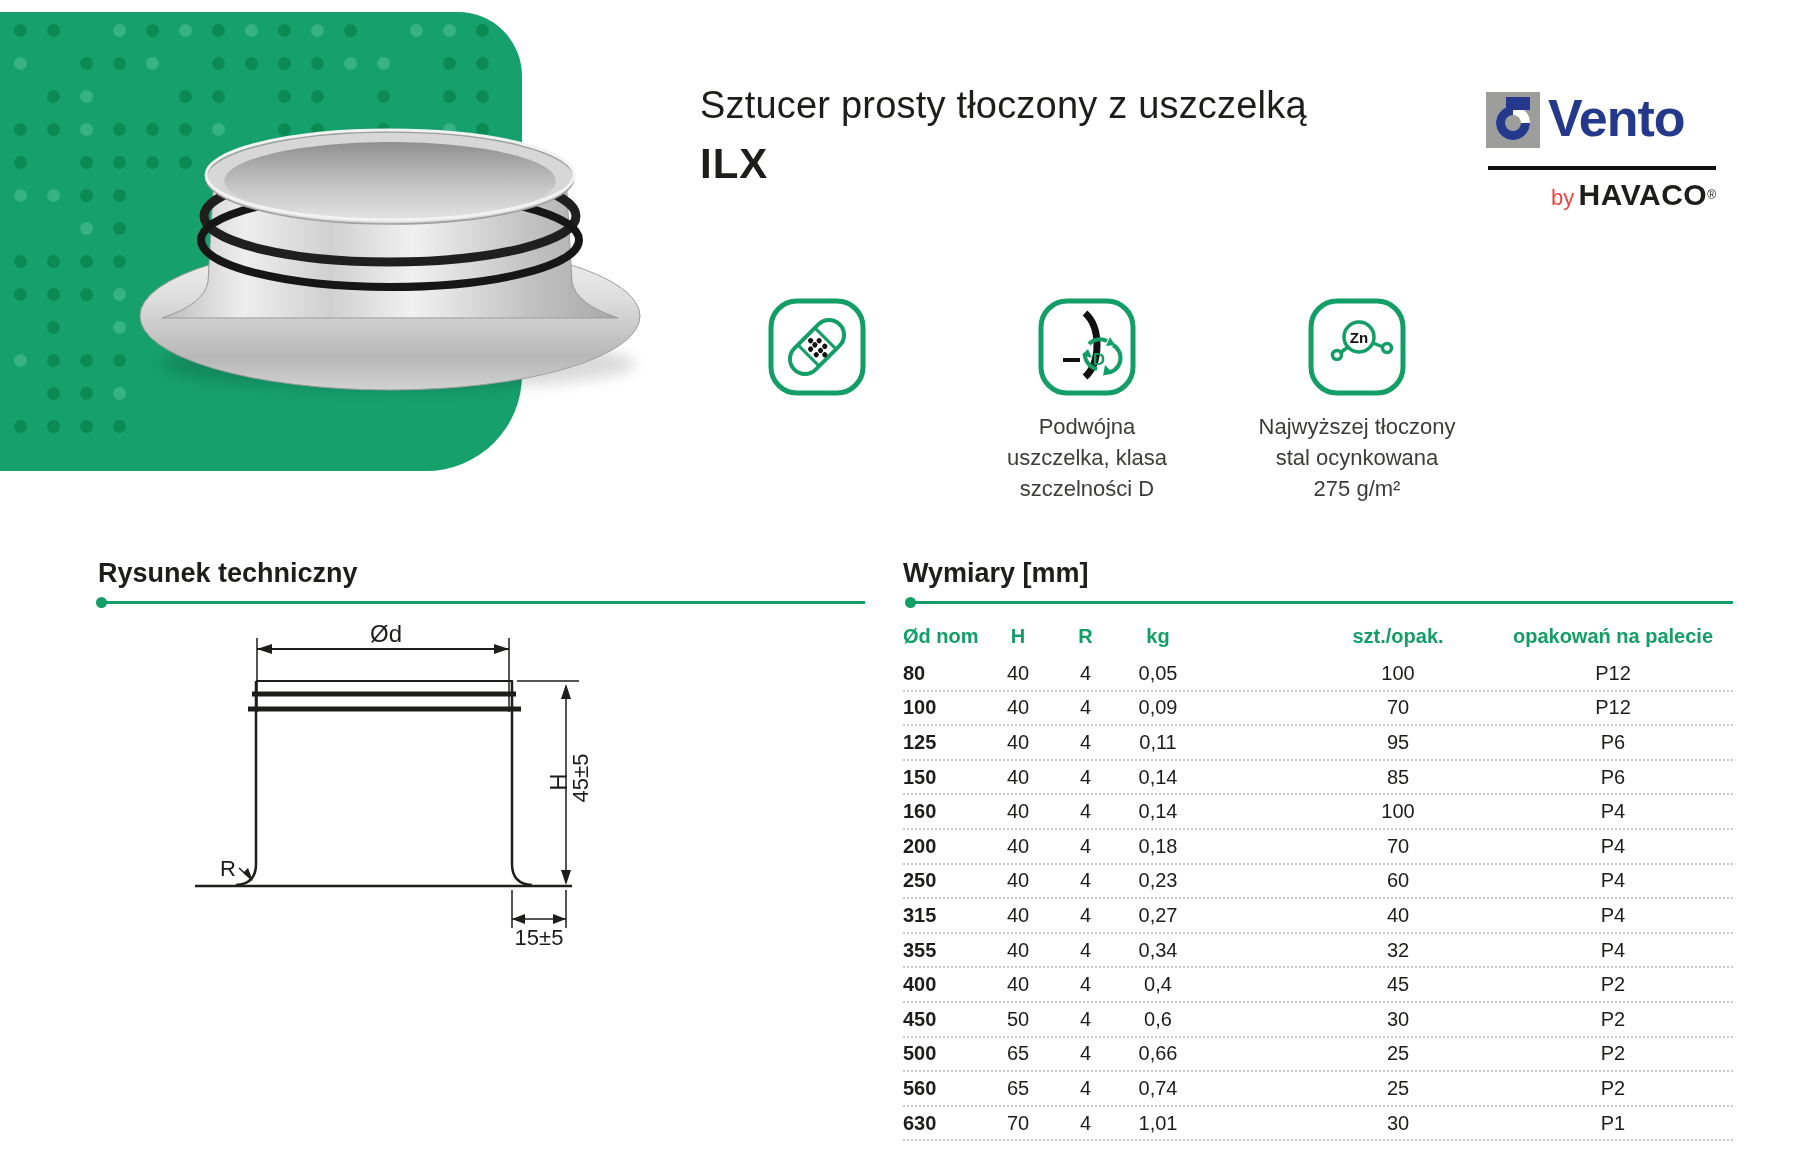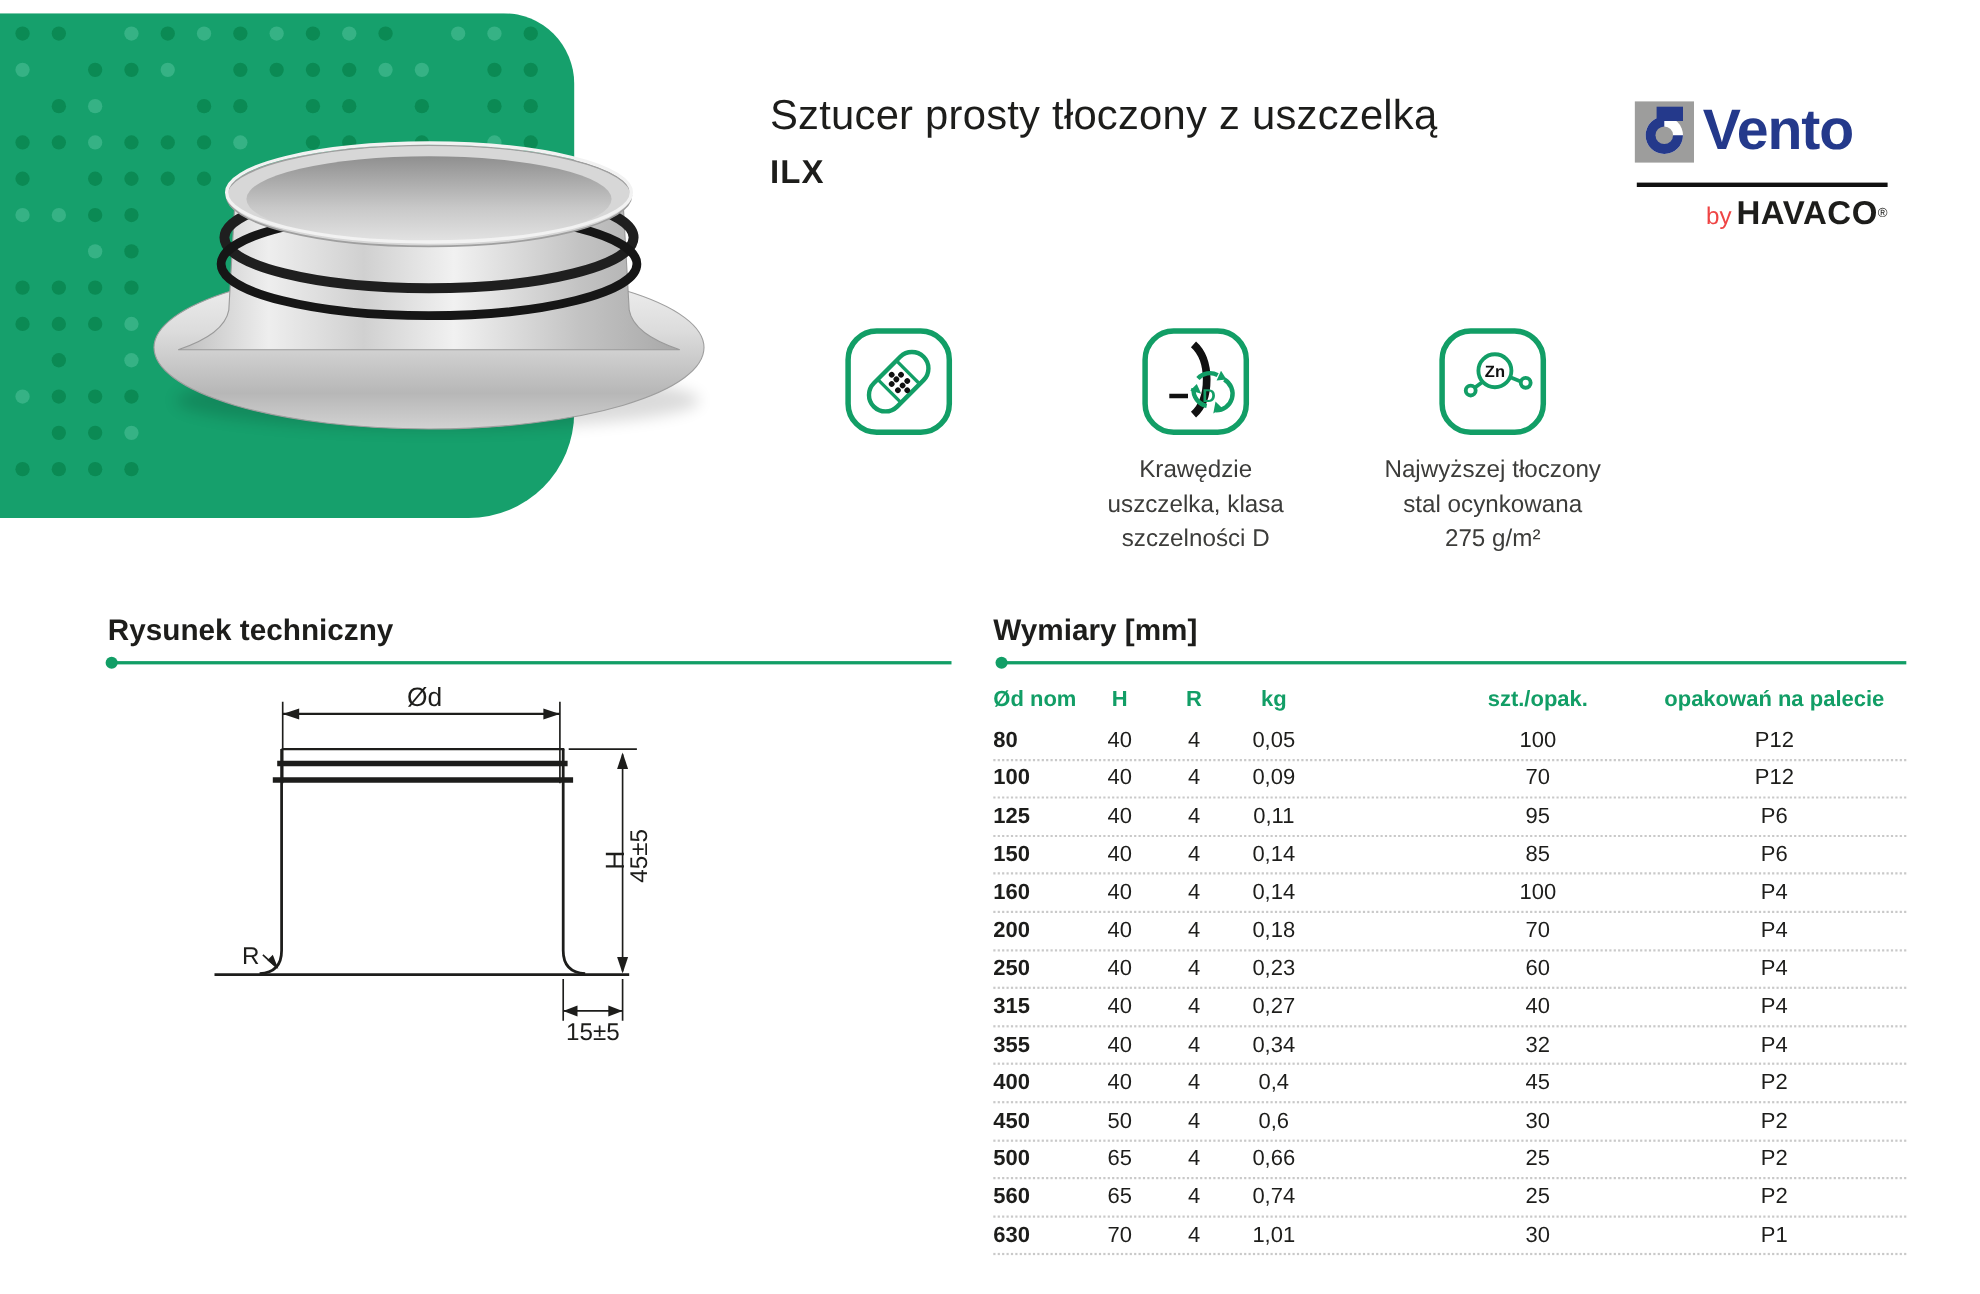--- a/index.html
+++ b/index.html
@@ -9,21 +9,21 @@
   
   #green-panel{position:absolute;left:0;top:0;width:522px;height:459px;background:#16a06c;
     border-radius:0 64px 96px 0;overflow:hidden;}
   .dot{position:absolute;border-radius:50%;}
 
   
   #photo{position:absolute;left:98px;top:52px;width:584px;height:352px;}
 
   
   .main-title{position:absolute;left:700px;top:72px;font-size:38px;font-weight:400;letter-spacing:.2px;}
-  .product-code{position:absolute;left:700px;top:128px;font-size:30px;font-weight:700;letter-spacing:1px;}
+  .product-code{position:absolute;left:700px;top:128px;font-size:42px;font-weight:700;letter-spacing:1px;}
 
   
   #logo-mark{position:absolute;left:1486px;top:80px;width:54px;height:56px;}
   #logo-text{position:absolute;left:1548px;top:76px;font-size:52px;font-weight:700;color:#24398b;letter-spacing:-1px;}
   #logo-rule{position:absolute;left:1488px;top:154px;width:228px;height:4px;background:#111;}
   #byline{position:absolute;left:1428px;top:166px;width:288px;text-align:right;white-space:nowrap;}
   #byline .by{font-size:22px;font-weight:400;color:#ef4444;}
   #byline .company{font-size:30px;font-weight:700;letter-spacing:.5px;text-align:right;}
   #byline sup{font-size:12px;}
 
@@ -228,21 +228,21 @@
           <path d="M 52,47 A 15,15 0 0 1 70,44"></path>
         </g>
         <g fill="#129e66">
           <polygon points="66,79 74,74 68,68"></polygon>
           <polygon points="45,58 51,52 55,61"></polygon>
           <polygon points="73,40 69,49 78,48"></polygon>
         </g>
         <text x="62" y="68" font-size="17" font-weight="700" fill="#129e66" text-anchor="middle" font-family="Liberation Sans,sans-serif">D</text>
       </svg>
       <div class="cap">
-        <div>Krawędzie</div>
+        <div>Podwójna</div>
         <div>uszczelka, klasa</div>
         <div>szczelności D</div>
       </div>
     </div>
     <div class="feature">
       <svg width="100" height="100" viewBox="0 0 100 100" aria-hidden="true">
         <rect x="4" y="4" width="92" height="92" rx="26" fill="none" stroke="#129e66" stroke-width="5"></rect>
         <circle cx="52" cy="40" r="15" fill="none" stroke="#129e66" stroke-width="3.5"></circle>
         <line x1="41" y1="50" x2="33" y2="56" stroke="#129e66" stroke-width="3.5"></line>
         <line x1="66" y1="46" x2="76" y2="50" stroke="#129e66" stroke-width="3.5"></line>

